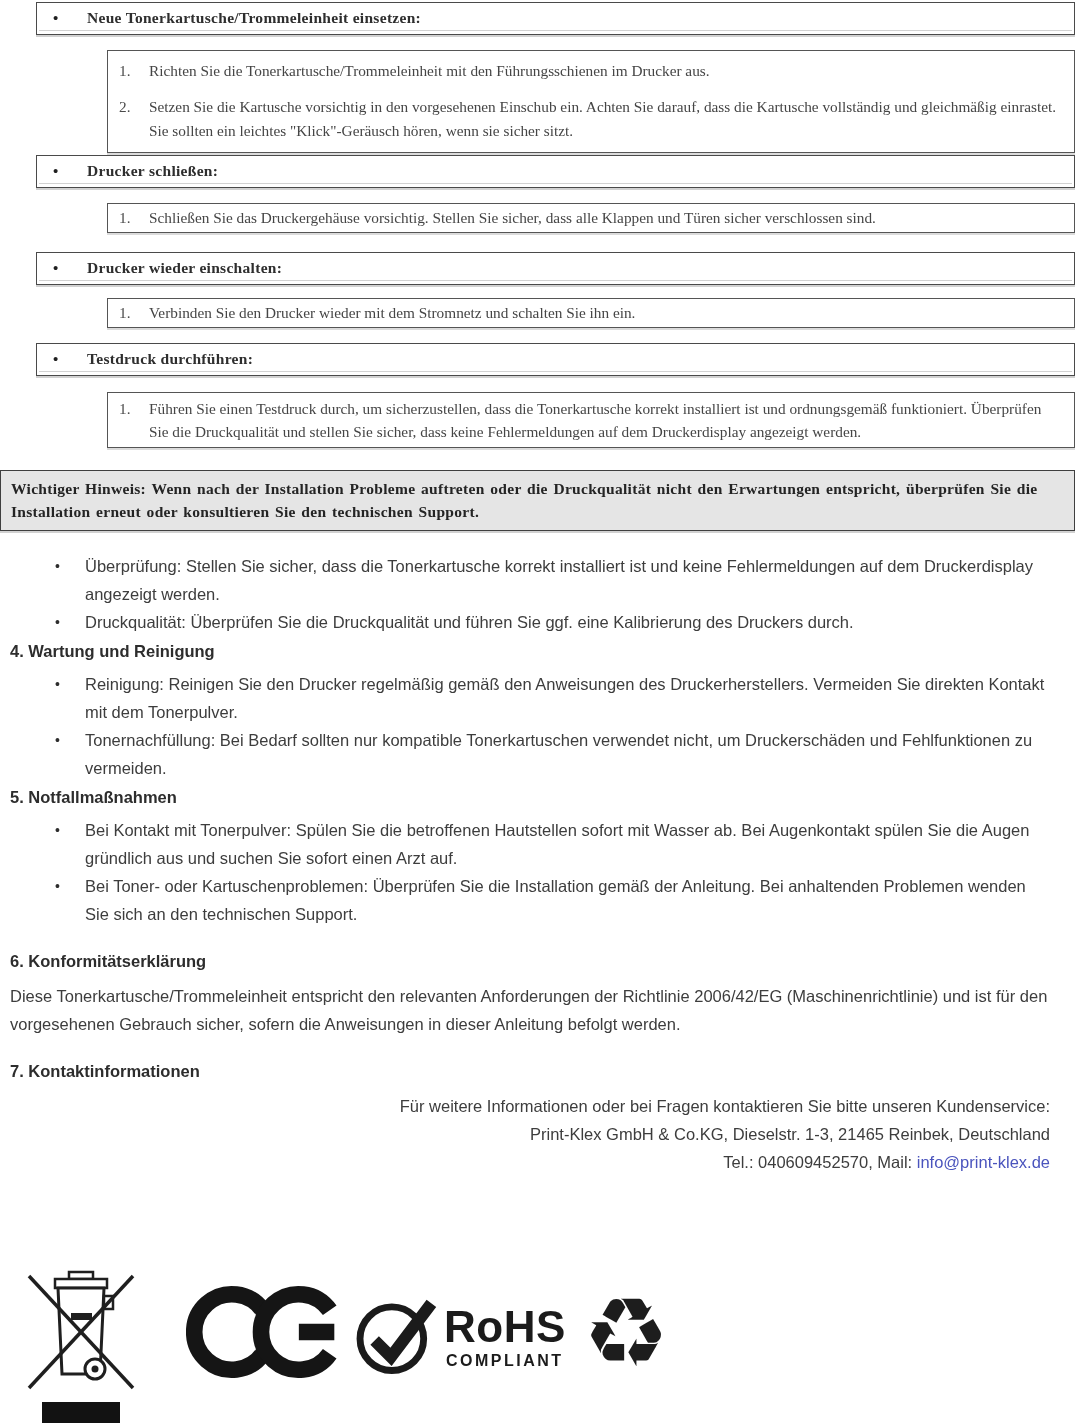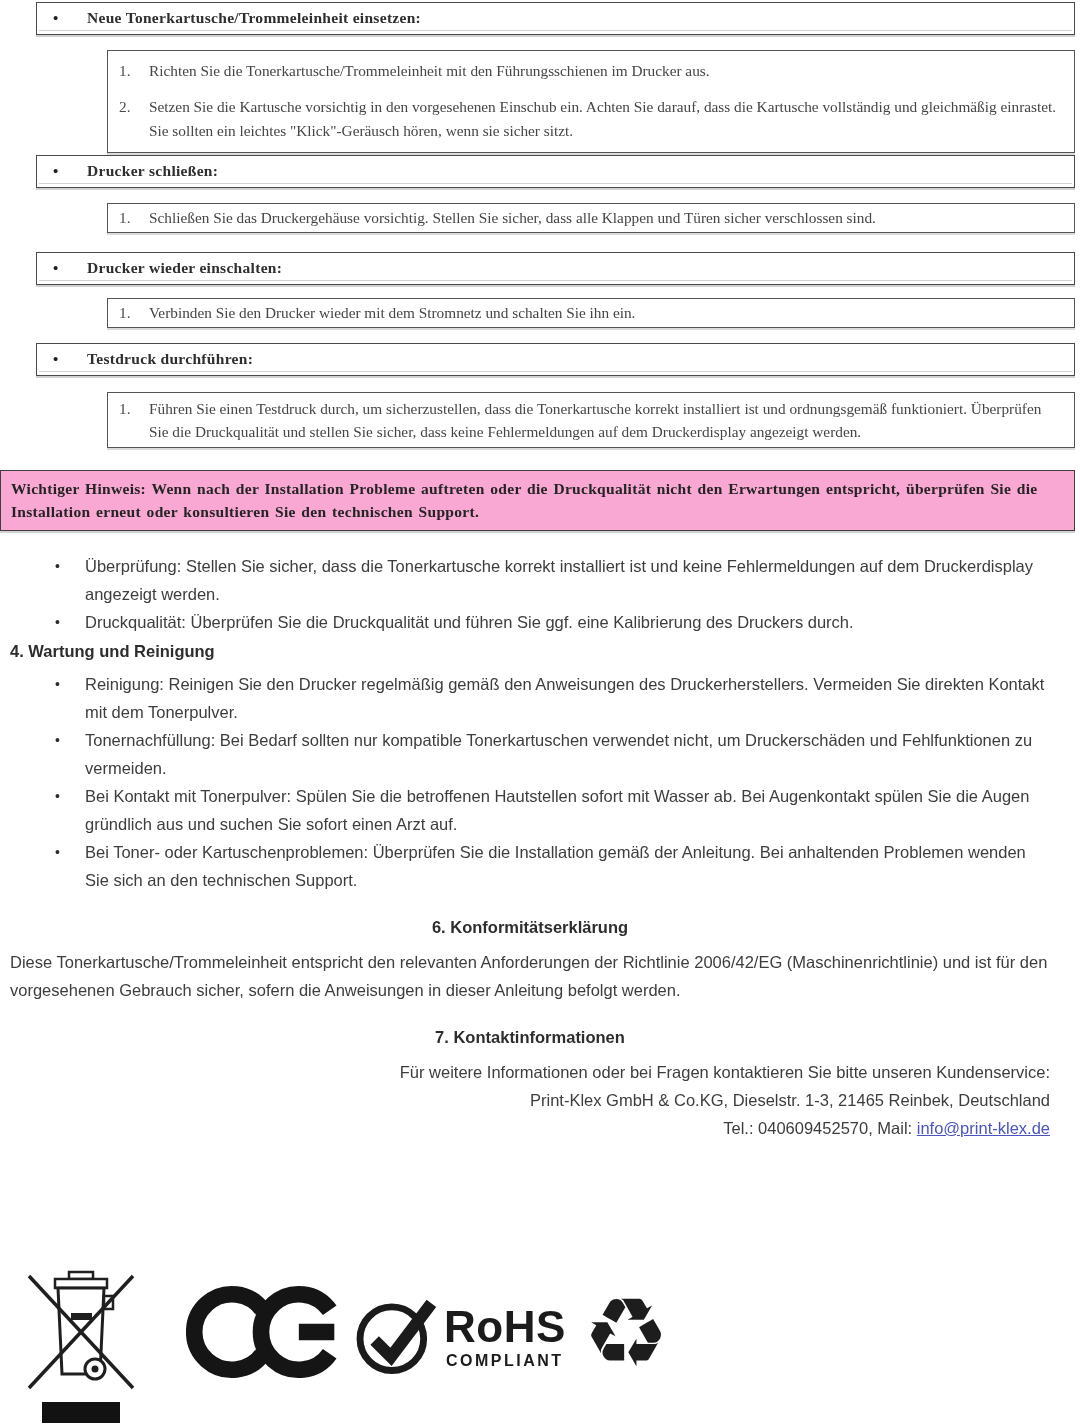--- a/index.html
+++ b/index.html
@@ -57,21 +57,21 @@
   .num-item + .num-item { margin-top: 12px; }
   .inum { width: 32px; flex: none; padding-left: 2px; color: #4a4a4a; }
   .itxt { flex: 1; padding-right: 2px; }
 
   
   .notice-box {
     position: absolute;
     left: 0; right: 5px; top: 470px;
     border: 1.5px solid #3f3f3f;
     box-shadow: 0 2px 0 rgba(0,0,0,0.18);
-    background: #f9a8d4;
+    background: #e5e5e5;
     padding: 6px 10px 7px 10px;
     font-weight: 700;
     font-size: 15.5px;
     line-height: 23px;
     letter-spacing: 0.3px;
     word-spacing: 1.5px;
     color: #242424;
   }
 
   
@@ -79,30 +79,29 @@
     position: absolute;
     top: 552px; left: 10px;
     width: 1040px;
     font-family: "Liberation Sans", sans-serif;
     font-size: 16.5px;
     color: #3d3d3d;
   }
   .sh { font-weight: 700; line-height: 22px; color: #2d2d2d; }
   .sh.first { margin: 10px 0 8px; }
   .sh.tight { margin: 4px 0 8px; }
-  .sh.loose { margin: 22px 0 10px; text-align: center; }
+  .sh.loose { margin: 22px 0 10px; }
   .sans ul { list-style: none; }
   .sans li { display: flex; }
   .bm { width: 30px; margin-left: 45px; flex: none; line-height: 28px; font-size: 14px; color: #2d2d2d; }
   .bt { flex: 1; line-height: 28px; }
   .para { line-height: 28px; }
   .contact-line { line-height: 28px; text-align: right; }
   .email-link {
     color: #4a54bd;
-    text-decoration: underline;
     cursor: pointer;
   }
 
   
   .icon-abs { position: absolute; }
   .weee-bar {
     position: absolute;
     left: 42px; top: 1402px;
     width: 78px; height: 21px;
     background: #121212;
@@ -198,20 +197,21 @@
       <li>
         <span class="bm">•</span>
         <span class="bt">Reinigung: Reinigen Sie den Drucker regelmäßig gemäß den Anweisungen des Druckerherstellers. Vermeiden Sie direkten Kontakt mit dem Tonerpulver.</span>
       </li>
       <li>
         <span class="bm">•</span>
         <span class="bt">Tonernachfüllung: Bei Bedarf sollten nur kompatible Tonerkartuschen verwendet nicht, um Druckerschäden und Fehlfunktionen zu vermeiden.</span>
       </li>
     </ul>
 
+    <div class="sh tight">5. Notfallmaßnahmen</div>
     <ul>
       <li>
         <span class="bm">•</span>
         <span class="bt">Bei Kontakt mit Tonerpulver: Spülen Sie die betroffenen Hautstellen sofort mit Wasser ab. Bei Augenkontakt spülen Sie die Augen gründlich aus und suchen Sie sofort einen Arzt auf.</span>
       </li>
       <li>
         <span class="bm">•</span>
         <span class="bt">Bei Toner- oder Kartuschenproblemen: Überprüfen Sie die Installation gemäß der Anleitung. Bei anhaltenden Problemen wenden Sie sich an den technischen Support.</span>
       </li>
     </ul>

